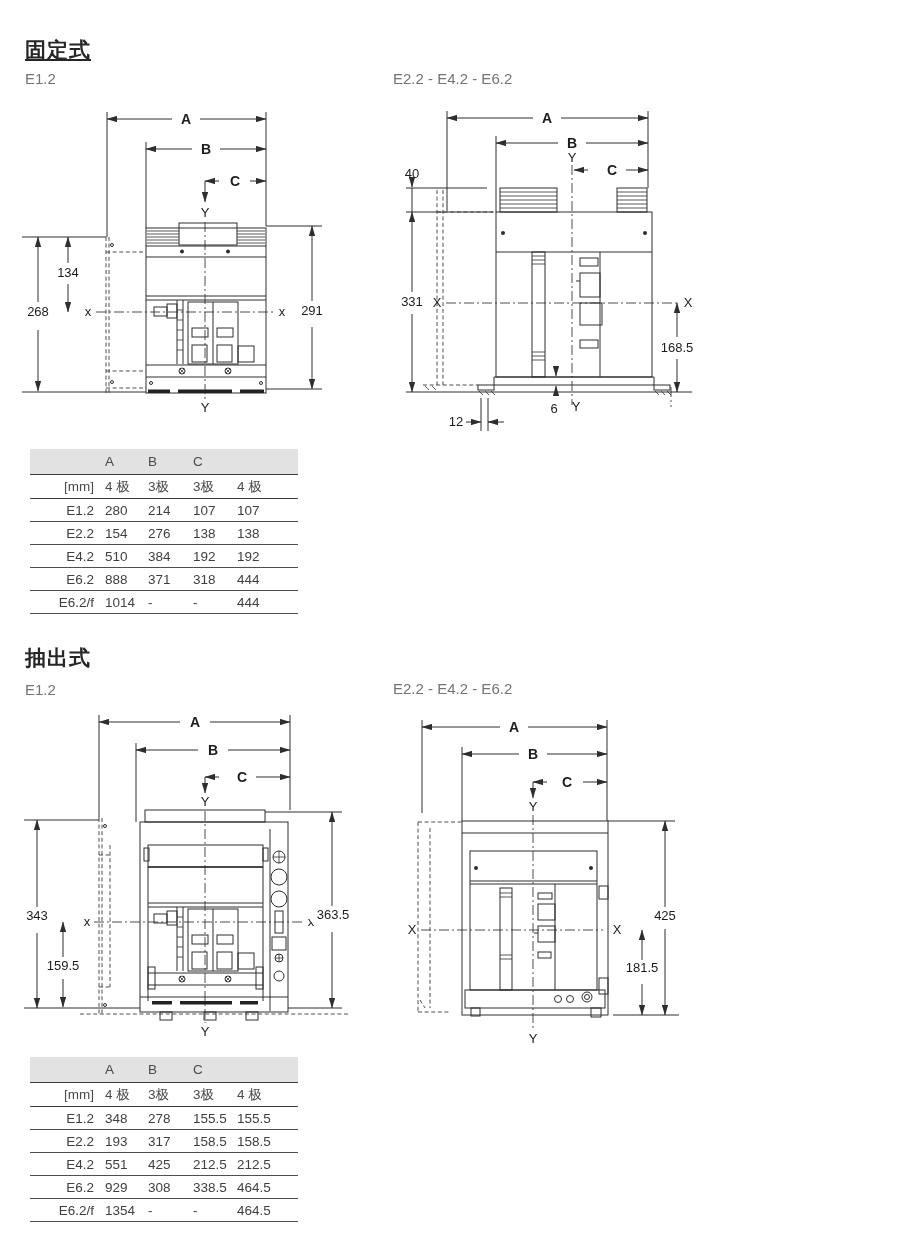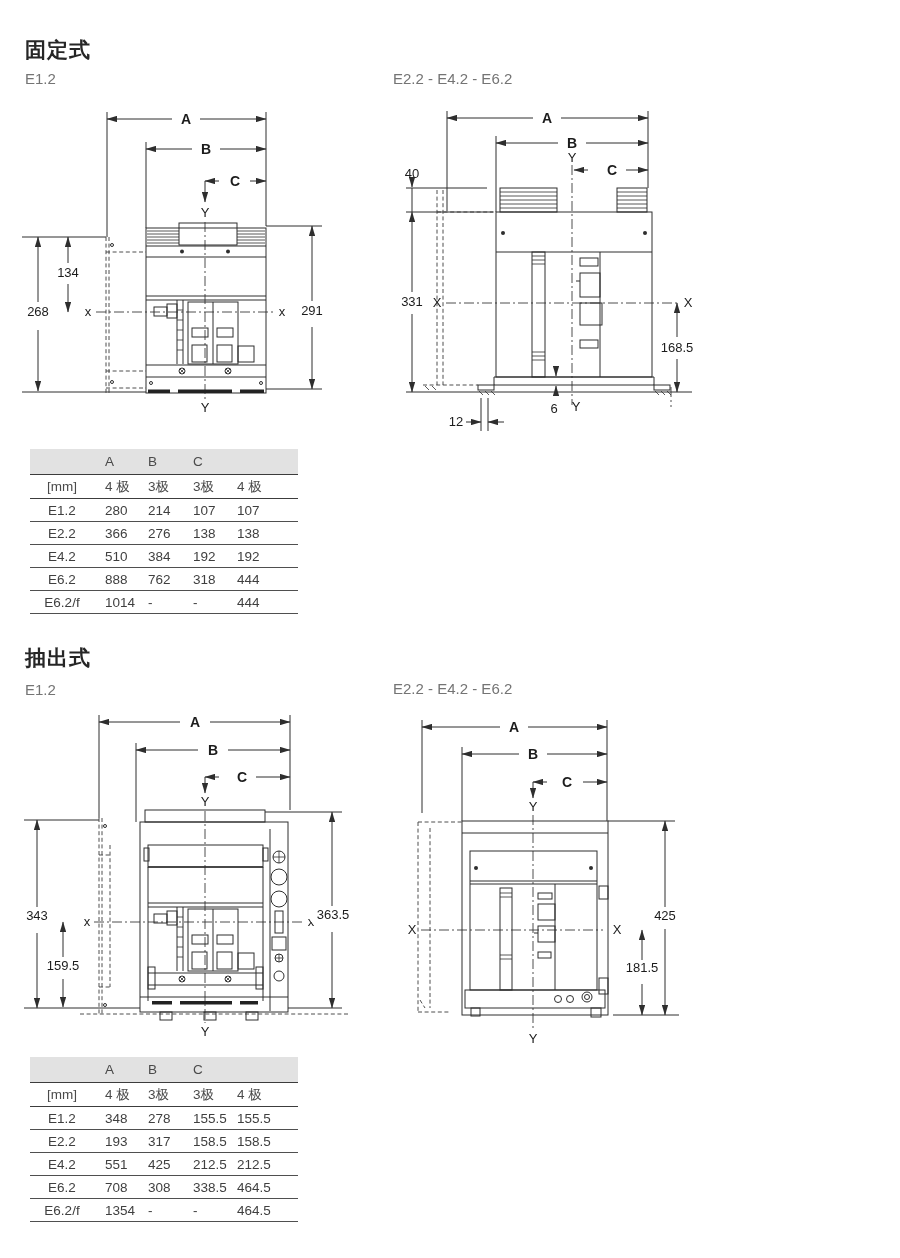--- a/index.html
+++ b/index.html
@@ -20,33 +20,33 @@
   .wbg { fill:#ffffff; stroke:none; }
   text { font-family:"Liberation Sans",sans-serif; fill:#1c1c1c; }
   .dl  { font-size:14px; font-weight:bold; }
   .dn  { font-size:13px; }
   .ax  { font-size:13px; }
 
   .tbl { position:absolute; width:268px; }
   .tbl table { width:100%; border-collapse:collapse; table-layout:fixed; font-size:13.5px; color:#3f3f3f; }
   .tbl col.c0{width:64px;} .tbl col.c1{width:46px;} .tbl col.c2{width:46px;} .tbl col.c3{width:47px;} .tbl col.c4{width:65px;}
   .tbl th, .tbl td { font-weight:normal; padding:0; text-align:left; white-space:nowrap; }
-  .tbl th:first-child, .tbl td:first-child { text-align:center; }
+  .tbl th:first-child, .tbl td:first-child { text-align:right; }
   .tbl th:nth-child(2), .tbl td:nth-child(2) { padding-left:11px; }
   .tbl th:nth-child(3), .tbl td:nth-child(3) { padding-left:8px; }
   .tbl th:nth-child(4), .tbl td:nth-child(4) { padding-left:7px; }
   .tbl th:nth-child(5), .tbl td:nth-child(5) { padding-left:4px; }
   .tbl tr.ghead th { background:#e2e2e2; height:25px; border-bottom:1.5px solid #3c3c3c; color:#4a4a4a; }
   .tbl tr.phead th { height:23px; border-bottom:1.5px solid #3c3c3c; color:#4a4a4a; }
   .tbl tbody td { height:22px; border-bottom:1.2px solid #4f4f4f; }
 </style>
 </head>
 <body>
 
-<div class="sec-title" style="left:25px; top:36px;">固定式</div>
+<div class="sec-title" style="left:25px; top:36px;text-decoration:underline;">固定式</div>
 <div class="fig-label" style="left:25px; top:70px;">E1.2</div>
 <div class="fig-label" style="left:393px; top:70px;">E2.2 - E4.2 - E6.2</div>
 
 <svg style="left:20px; top:100px;" width="320" height="325" viewBox="0 0 320 325">
   <defs>
     <marker id="ar1" viewBox="0 0 10 6" refX="9.5" refY="3" markerWidth="11" markerHeight="6.5" orient="auto-start-reverse">
         <path d="M0,0 L10,3 L0,6 z" fill="#2e2e2e"></path>
       </marker>
   </defs>
   <g>
@@ -280,36 +280,36 @@
     <tbody>
       <tr>
         <td>E1.2</td>
         <td>280</td>
         <td>214</td>
         <td>107</td>
         <td>107</td>
       </tr>
       <tr>
         <td>E2.2</td>
-        <td>366</td>
+        <td>154</td>
         <td>276</td>
         <td>138</td>
         <td>138</td>
       </tr>
       <tr>
         <td>E4.2</td>
         <td>510</td>
         <td>384</td>
         <td>192</td>
         <td>192</td>
       </tr>
       <tr>
         <td>E6.2</td>
         <td>888</td>
-        <td>762</td>
+        <td>371</td>
         <td>318</td>
         <td>444</td>
       </tr>
       <tr>
         <td>E6.2/f</td>
         <td>1014</td>
         <td>-</td>
         <td>-</td>
         <td>444</td>
       </tr>
@@ -554,21 +554,21 @@
       </tr>
       <tr>
         <td>E4.2</td>
         <td>551</td>
         <td>425</td>
         <td>212.5</td>
         <td>212.5</td>
       </tr>
       <tr>
         <td>E6.2</td>
-        <td>708</td>
+        <td>929</td>
         <td>308</td>
         <td>338.5</td>
         <td>464.5</td>
       </tr>
       <tr>
         <td>E6.2/f</td>
         <td>1354</td>
         <td>-</td>
         <td>-</td>
         <td>464.5</td>

